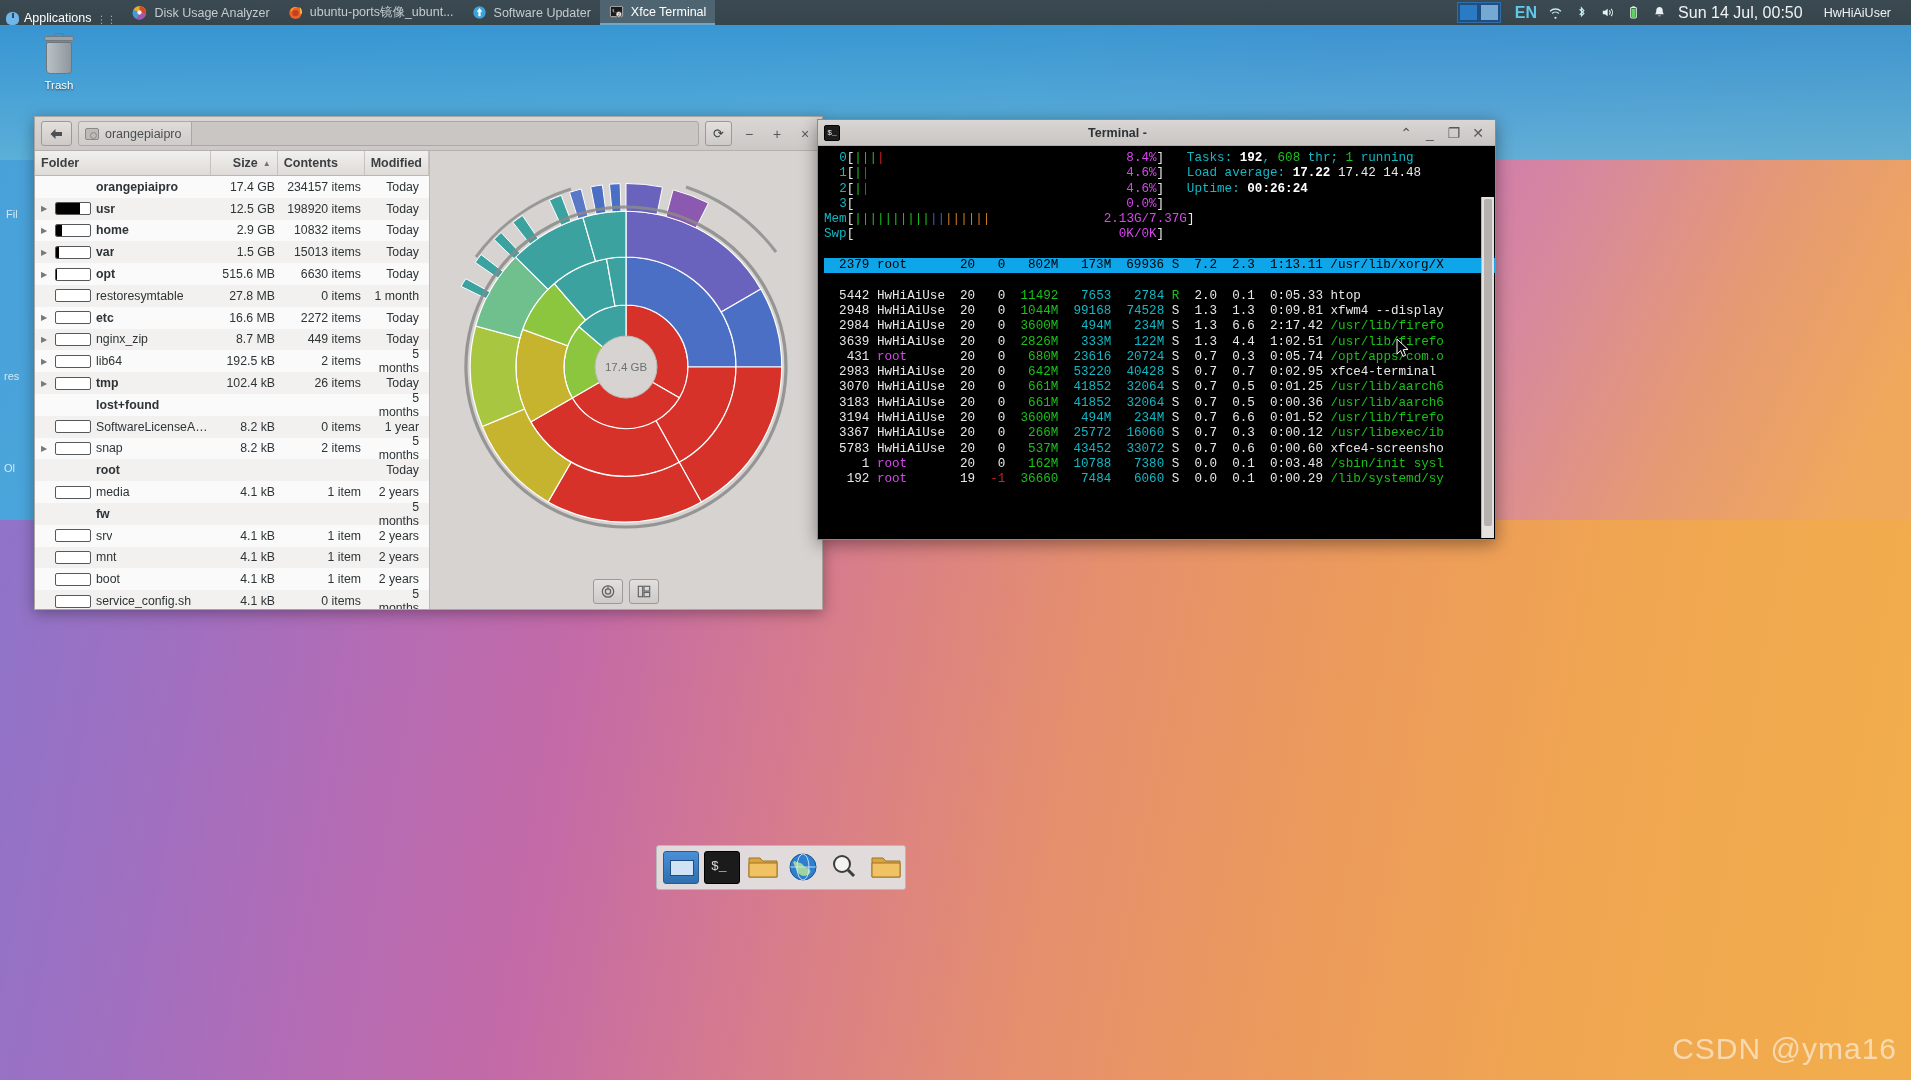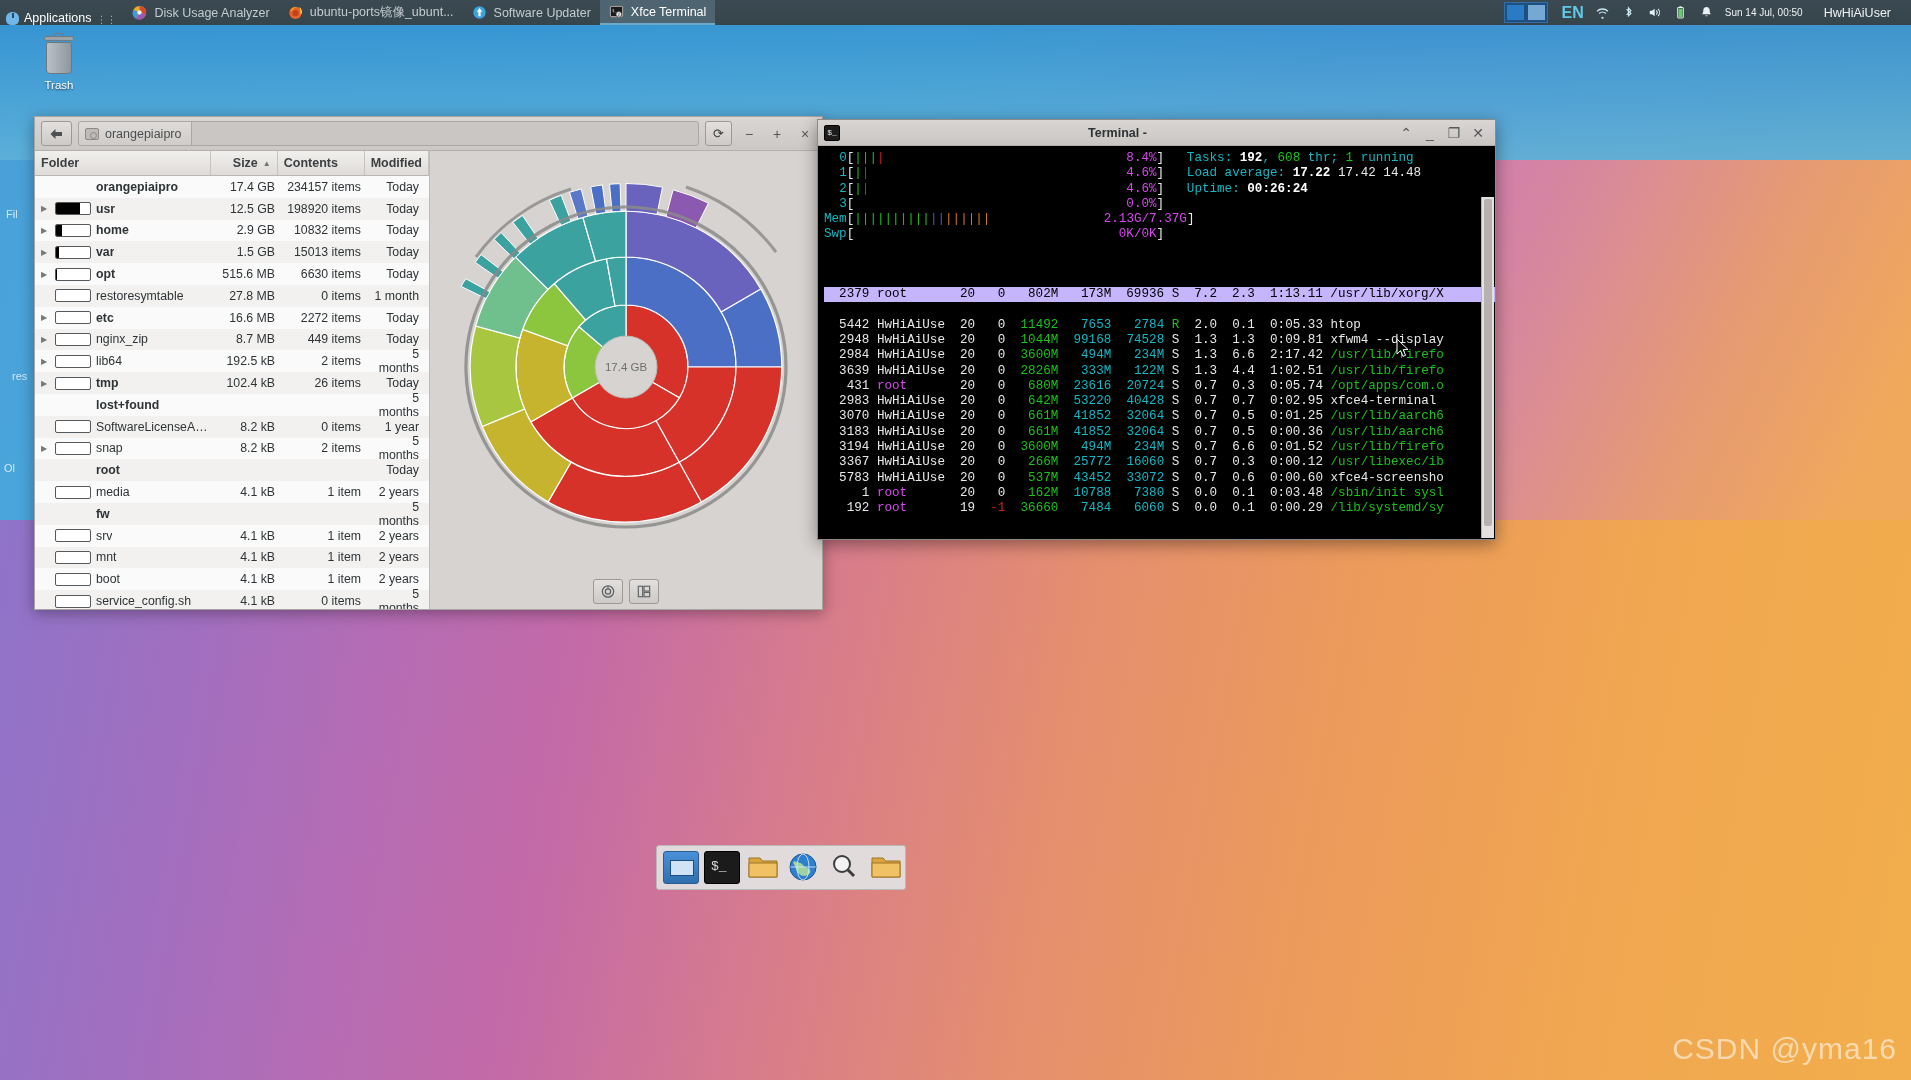--- a/index.html
+++ b/index.html
@@ -58,21 +58,21 @@
   #panel-spacer { flex: 1; }
   #pager {
     width: 44px; height: 21px; margin-left: 8px; display: flex;
     background: #1e4f80; border: 1px solid #2f6ea8;
   }
   #pager .pg { flex: 1; margin: 2px; }
   #pager .pg.a { background: #2a7ac4; }
   #pager .pg.b { background: #75a9d4; }
   #tray { display: flex; align-items: center; gap: 11px; padding: 0 10px 0 14px; height: 25px; }
   #tray .lang { color: #62c8e8; font-weight: bold; font-size: 16px; }
-  #clock { color: #eef3f5; font-size: 10px; padding-right: 10px; white-space: nowrap; }
+  #clock { color: #eef3f5; font-size: 16px; padding-right: 10px; white-space: nowrap; }
   #user { color: #eef3f5; font-size: 12.5px; padding-right: 10px; white-space: nowrap; }
 
   
   #trash { position: absolute; left: 26px; top: 36px; width: 66px; text-align: center; z-index: 10; }
   #trash .bin { width: 34px; height: 40px; margin: 0 auto; position: relative; }
   #trash .lid {
     position: absolute; top: 0; left: 2px; width: 30px; height: 5px;
     background: #9aa3a8; border-radius: 2px; border: 1px solid #717a80;
   }
   #trash .body {
@@ -183,21 +183,21 @@
     font-family: "Liberation Mono", "DejaVu Sans Mono", monospace;
     font-size: 12.6px; line-height: 15.3px; padding: 5px 0 0 6px;
   }
   #term-screen pre { font: inherit; color: #d8d8d8; white-space: pre; }
   .cy { color: #12b8c4; }
   .gr { color: #19c219; } .rd { color: #cc2222; } .wh { color: #e8e8e8; }
   .whb { color: #ffffff; font-weight: bold; } .gy { color: #d946ef; }
   .bl { color: #3c5ecc; } .or { color: #d07a20; }
   .hdrbar { background: #18a81c; color: #000; display: block; }
   .hdrbar .sortcol { background: #12b8c4; color: #000; }
-  .selrow { background: #c4b5fd; color: #000; display: block; margin-top: 29px; }
+  .selrow { background: #0ea5e9; color: #000; display: block; }
   #term-scroll {
     position: absolute; right: 1px; top: 51px; bottom: 1px; width: 13px;
     background: #e4e1de; border-left: 1px solid #b7b4b1;
   }
   #term-scroll .thumb { position: absolute; left: 2px; right: 2px; top: 2px; height: 96%; background: #b5b2af; border-radius: 2px; }
 
   
   #dock {
     position: absolute; left: 656px; top: 845px; width: 250px; height: 45px;
     background: rgba(226,226,226,.93); border: 1px solid #b9b9b9; border-radius: 3px;
@@ -212,21 +212,21 @@
 </style>
 </head>
 <body>
 
 <div id="desktop">
   <div id="desktop-lower"></div>
   <div id="desktop-topfade"></div>
 </div>
 
 <div class="ghost-text" style="left:6px; top:208px;">Fil</div>
-<div class="ghost-text" style="left:12px; top:370px;">res</div>
+<div class="ghost-text" style="left:4px; top:370px;">res</div>
 <div class="ghost-text" style="left:4px; top:462px;">Ol</div>
 
 <div id="trash">
   <div class="bin">
     <div class="handle"></div>
     <div class="lid"></div>
     <div class="body"></div>
   </div>
   <div class="tlbl">Trash</div>
 </div>

